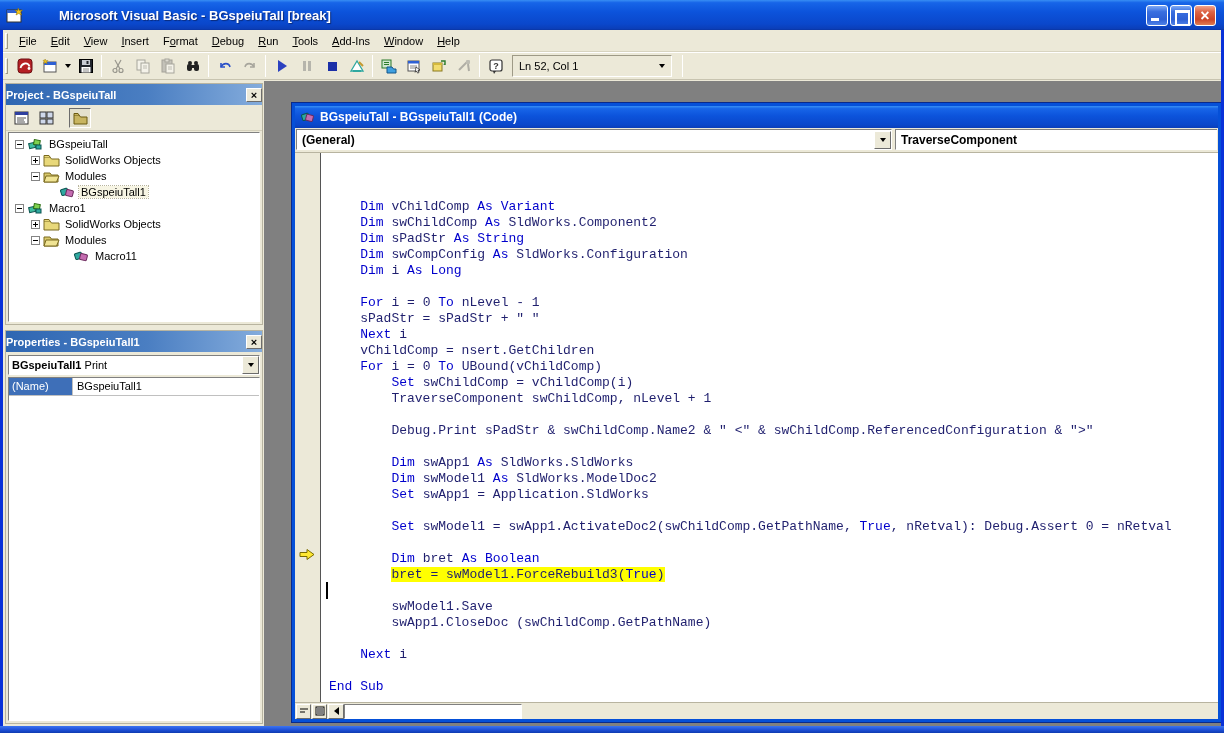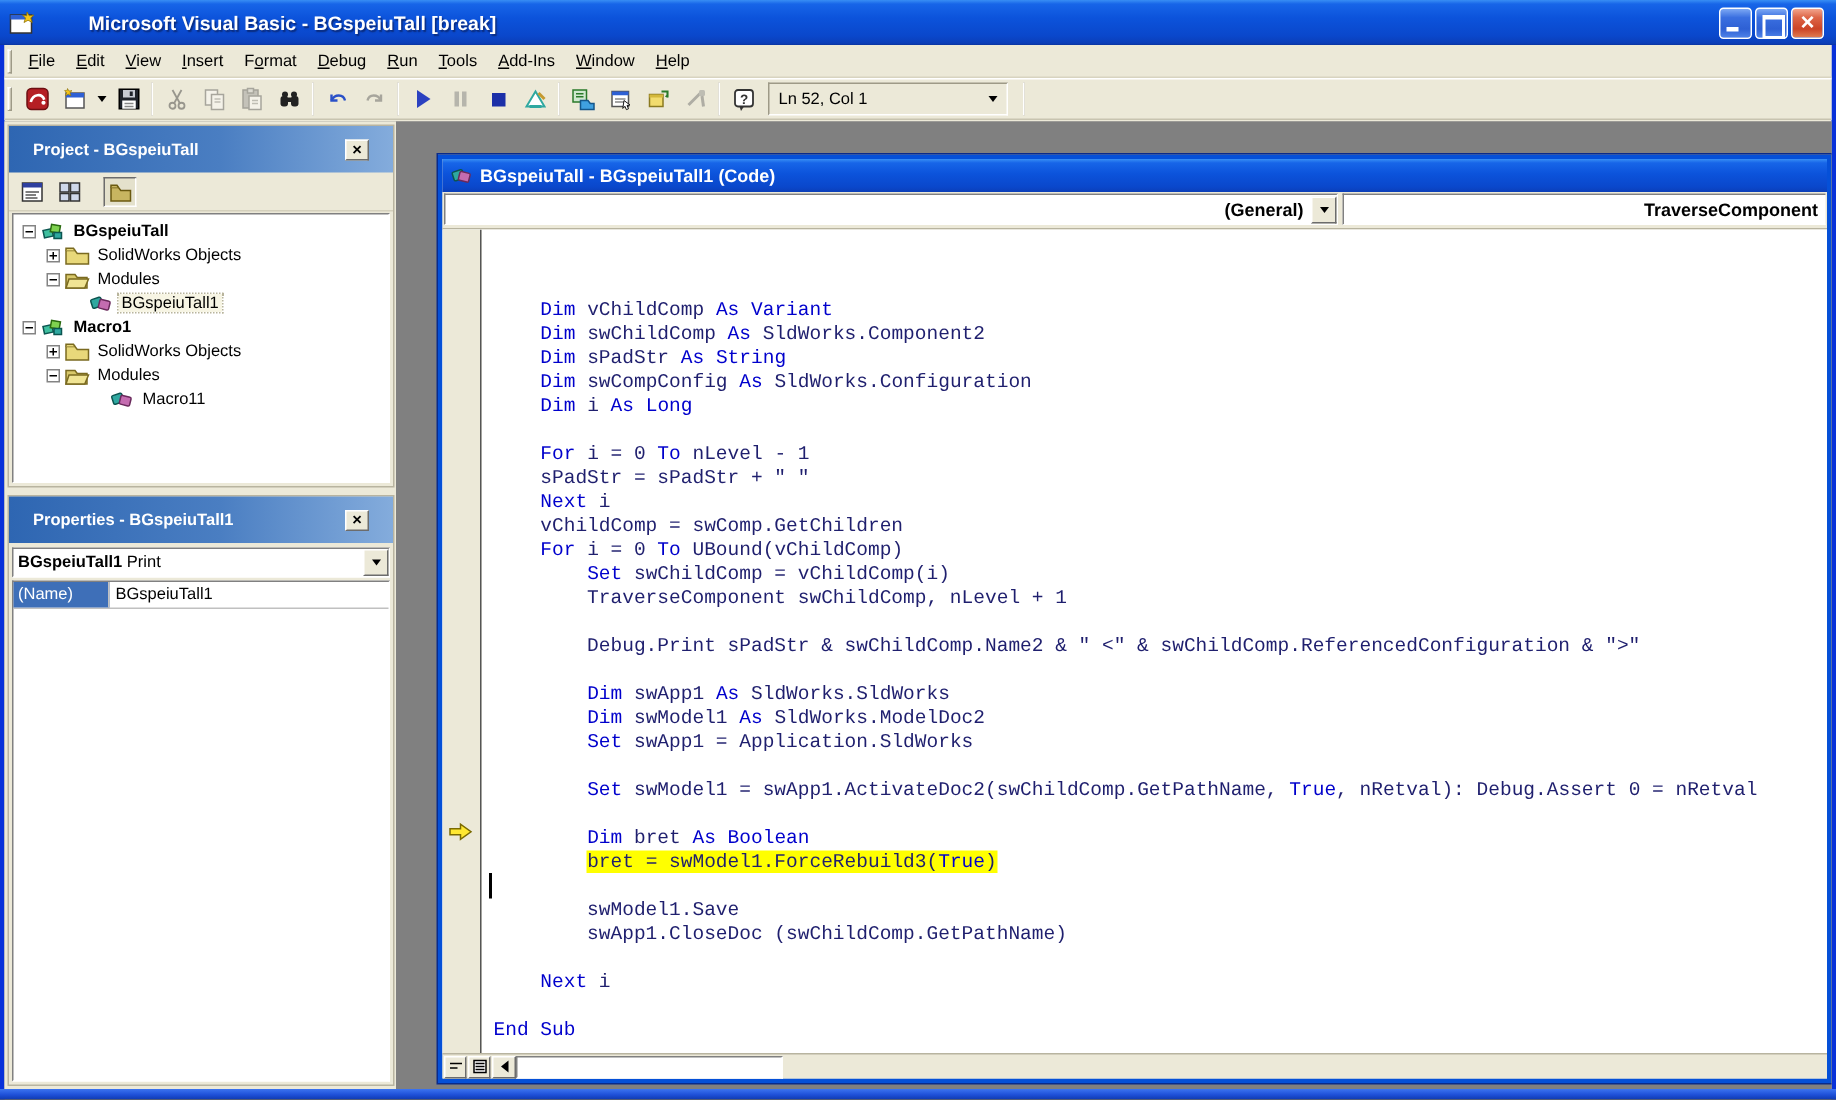--- a/index.html
+++ b/index.html
@@ -54,39 +54,39 @@
   
   .client { position:absolute; top:81px; left:0; right:0; bottom:7px; background:#808080; display:flex; }
   .window-bottom-frame { position:absolute; left:-3px; right:-3px; bottom:0; height:7px;
     background:linear-gradient(180deg,#3C74F0 0%,#1E50D8 55%,#0F3AB0 100%); }
 
   
   .left-dock { width:261px; background:#ECE9D8; padding:2px 1px 2px 2px; display:flex; flex-direction:column; }
   .panel { border:1px solid #b8b4a0; background:#ECE9D8; display:flex; flex-direction:column; }
   .panel.project { height:242px; margin-bottom:5px; }
   .panel.properties { flex:1; }
-  .panel-caption { height:31px; background:linear-gradient(90deg,#2E66B2 0%,#4A7EC2 55%,#84ACDC 100%);
-    color:#fff; font-weight:bold; display:flex; align-items:center; padding:0 16px; }
+  .panel-caption { height:21px; background:linear-gradient(90deg,#2E66B2 0%,#4A7EC2 55%,#84ACDC 100%);
+    color:#fff; font-weight:bold; display:flex; align-items:center; padding:0 0; }
   .panel-caption .cap-text { flex:1; white-space:nowrap; overflow:hidden; }
   .panel-x { width:16px; height:14px; background:#ECE9D8; border:1px solid; border-color:#fff #6c6c6c #6c6c6c #fff;
     color:#000; font-size:11px; font-weight:bold; line-height:12px; text-align:center; }
   .proj-toolbar { height:26px; display:flex; align-items:center; padding:2px 4px; gap:3px;
     border-bottom:1px solid #d4d0bc; }
   .ptb-btn { width:22px; height:20px; display:flex; align-items:center; justify-content:center; }
   .ptb-btn svg { width:15px; height:14px; }
   .tree-box { flex:1; margin:1px 2px 2px 2px; background:#fff;
     border:1px solid; border-color:#808080 #fff #fff #808080; overflow:hidden; padding-top:3px; }
   .tree-row { height:16px; display:flex; align-items:center; white-space:nowrap; }
   .exp { width:9px; height:9px; border:1px solid #848484; background:#fff; position:relative; flex:none; margin-right:3px; }
   .exp::before { content:""; position:absolute; left:1px; right:1px; top:3px; height:1px; background:#000; }
   .exp.plus::after { content:""; position:absolute; top:1px; bottom:1px; left:3px; width:1px; background:#000; }
   .exp-spacer { width:12px; flex:none; }
   .tree-icon { width:17px; height:14px; flex:none; margin-right:3px; }
   .tree-label { padding:0 2px; }
-  .tree-label.bold { font-weight:bold; }
+  .tree-label.bold { font-weight:normal; }
   .tree-label.selected { background:#F7F5E4; outline:1px dotted #b8b49c; }
 
   
   .obj-selector { margin:3px 2px 2px 2px; height:20px; background:#fff;
     border:1px solid; border-color:#808080 #fff #fff #808080; display:flex; align-items:center; }
   .obj-selector .sel-text { flex:1; padding:0 3px; white-space:nowrap; overflow:hidden; }
   .obj-selector .sel-name { font-weight:bold; }
   .dd-btn { width:17px; height:18px; background:#ECE9D8; border:1px solid; border-color:#fff #6c6c6c #6c6c6c #fff;
     display:flex; align-items:center; justify-content:center; flex:none; }
   .prop-tabs { display:flex; align-items:flex-end; height:20px; padding:0 2px; }
@@ -106,21 +106,21 @@
     border:3px solid #0550D8; outline:1px solid #0a2a8a; background:#ECE9D8;
     display:flex; flex-direction:column; }
   .code-titlebar { height:22px;
     background:linear-gradient(180deg,#388EF4 0%,#1765E8 12%,#0C53DB 45%,#0A47CB 85%,#0B3EB8 100%);
     color:#fff; font-weight:bold; font-size:12px; display:flex; align-items:center; padding:0 5px; gap:5px; }
   .code-titlebar svg { width:15px; height:13px; }
   .combo-row { height:25px; background:#ECE9D8; display:flex; align-items:stretch; padding:1px 1px 2px 1px; gap:3px;
     border-bottom:1px solid #b8b4a0; }
   .combo { background:#fff; border:1px solid; border-color:#808080 #fff #fff #808080;
     display:flex; align-items:center; font-weight:bold; font-size:12px; }
-  .combo .combo-text { flex:1; padding:0 5px; white-space:nowrap; overflow:hidden;text-align:right; }
+  .combo .combo-text { flex:1; padding:0 5px; white-space:nowrap; overflow:hidden; }
   .combo.left { width:596px; }
   .combo.right { flex:1; border-right:none; }
 
   .code-body { flex:1; position:relative; background:#fff; overflow:hidden; display:flex; }
   .margin-bar { width:26px; background:#ECE9D8; border-right:1px solid #555; position:relative; flex:none; }
   .exec-arrow { position:absolute; left:4px; width:16px; height:13px; }
   .code-area { flex:1; position:relative; padding:10px 0 0 8px;
     font-family:"Liberation Mono","DejaVu Sans Mono",monospace; font-size:13px; line-height:16px;
     color:#1F1F6E; overflow:hidden;margin-top:36px; }
   .code-line { white-space:pre; height:16px; }
@@ -484,21 +484,21 @@
           <div class="code-area">
               <div class="code-line">    <span class="kw">Dim</span> vChildComp <span class="kw">As</span> <span class="kw">Variant</span></div>
               <div class="code-line">    <span class="kw">Dim</span> swChildComp <span class="kw">As</span> SldWorks.Component2</div>
               <div class="code-line">    <span class="kw">Dim</span> sPadStr <span class="kw">As</span> <span class="kw">String</span></div>
               <div class="code-line">    <span class="kw">Dim</span> swCompConfig <span class="kw">As</span> SldWorks.Configuration</div>
               <div class="code-line">    <span class="kw">Dim</span> i <span class="kw">As</span> <span class="kw">Long</span></div>
               <div class="code-line"></div>
               <div class="code-line">    <span class="kw">For</span> i = 0 <span class="kw">To</span> nLevel - 1</div>
               <div class="code-line">    sPadStr = sPadStr + " "</div>
               <div class="code-line">    <span class="kw">Next</span> i</div>
-              <div class="code-line">    vChildComp = swComp.GetChildren</div>
+              <div class="code-line">    vChildComp = nsert.GetChildren</div>
               <div class="code-line">    <span class="kw">For</span> i = 0 <span class="kw">To</span> UBound(vChildComp)</div>
               <div class="code-line">        <span class="kw">Set</span> swChildComp = vChildComp(i)</div>
               <div class="code-line">        TraverseComponent swChildComp, nLevel + 1</div>
               <div class="code-line"></div>
               <div class="code-line">        Debug.Print sPadStr &amp; swChildComp.Name2 &amp; " &lt;" &amp; swChildComp.ReferencedConfiguration &amp; "&gt;"</div>
               <div class="code-line"></div>
               <div class="code-line">        <span class="kw">Dim</span> swApp1 <span class="kw">As</span> SldWorks.SldWorks</div>
               <div class="code-line">        <span class="kw">Dim</span> swModel1 <span class="kw">As</span> SldWorks.ModelDoc2</div>
               <div class="code-line">        <span class="kw">Set</span> swApp1 = Application.SldWorks</div>
               <div class="code-line"></div>

